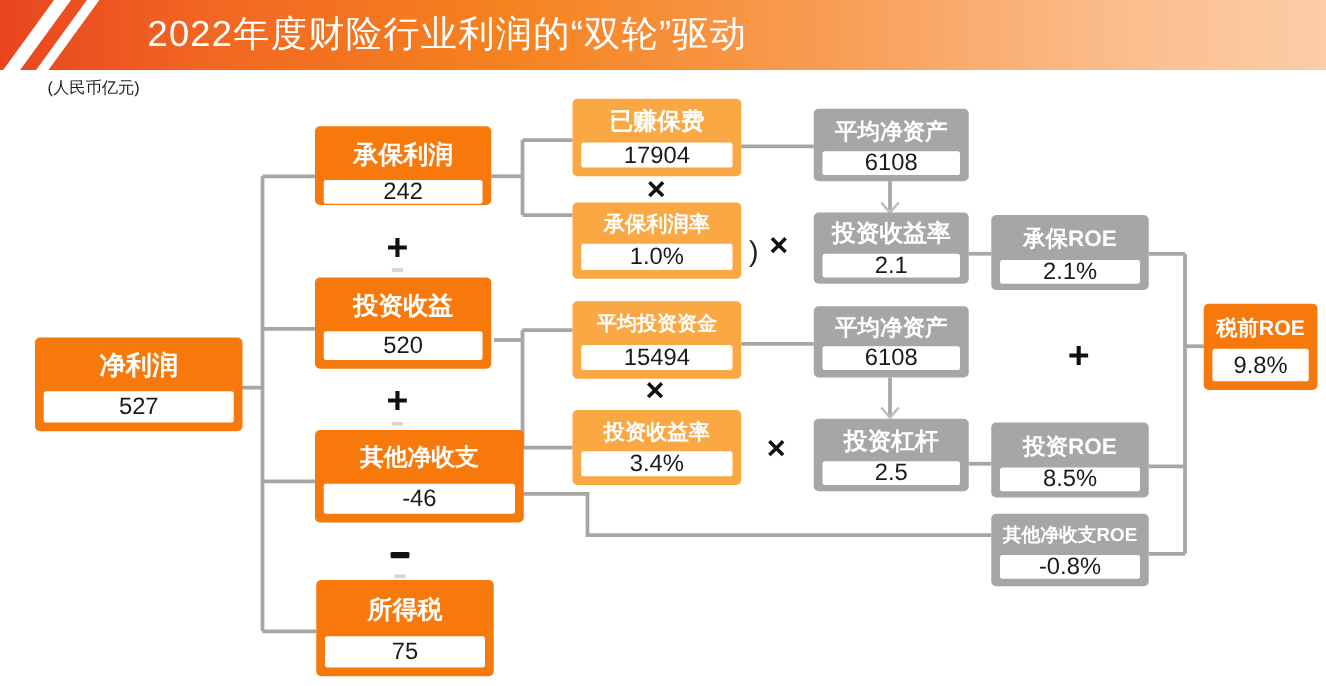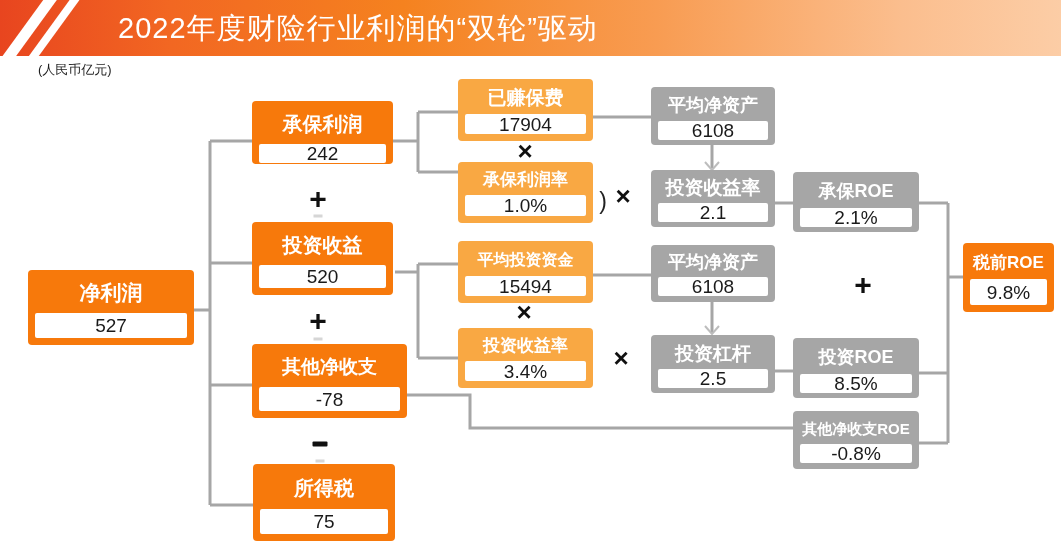--- a/index.html
+++ b/index.html
@@ -82,23 +82,23 @@
         <div class="node-value">527</div>
       </div>
       <div class="node dark" style="left: 252px; top: 101px; width: 141px; height: 63px;">
         <div class="node-label" style="height: 41px; font-size: 20px;">承保利润</div>
         <div class="node-value">242</div>
       </div>
       <div class="node dark" style="left: 252px; top: 222px; width: 141px; height: 73px;">
         <div class="node-label" style="height: 41px; font-size: 20px;">投资收益</div>
         <div class="node-value">520</div>
       </div>
-      <div class="node dark" style="left: 252px; top: 344px; width: 155px; height: 74px;">
+      <div class="node dark" style="left: 252px; top: 344px; width: 167px; height: 74px;">
         <div class="node-label" style="height: 41px; font-size: 19px;">其他净收支</div>
-        <div class="node-value">-78</div>
+        <div class="node-value">-46</div>
       </div>
       <div class="node dark" style="left: 253px; top: 464px; width: 142px; height: 77px;">
         <div class="node-label" style="height: 43px; font-size: 20px;">所得税</div>
         <div class="node-value">75</div>
       </div>
       <div class="node light" style="left: 458px; top: 79px; width: 135px; height: 62px;">
         <div class="node-label" style="height: 33px; font-size: 19px;">已赚保费</div>
         <div class="node-value">17904</div>
       </div>
       <div class="node light" style="left: 458px; top: 162px; width: 135px; height: 61px;">

